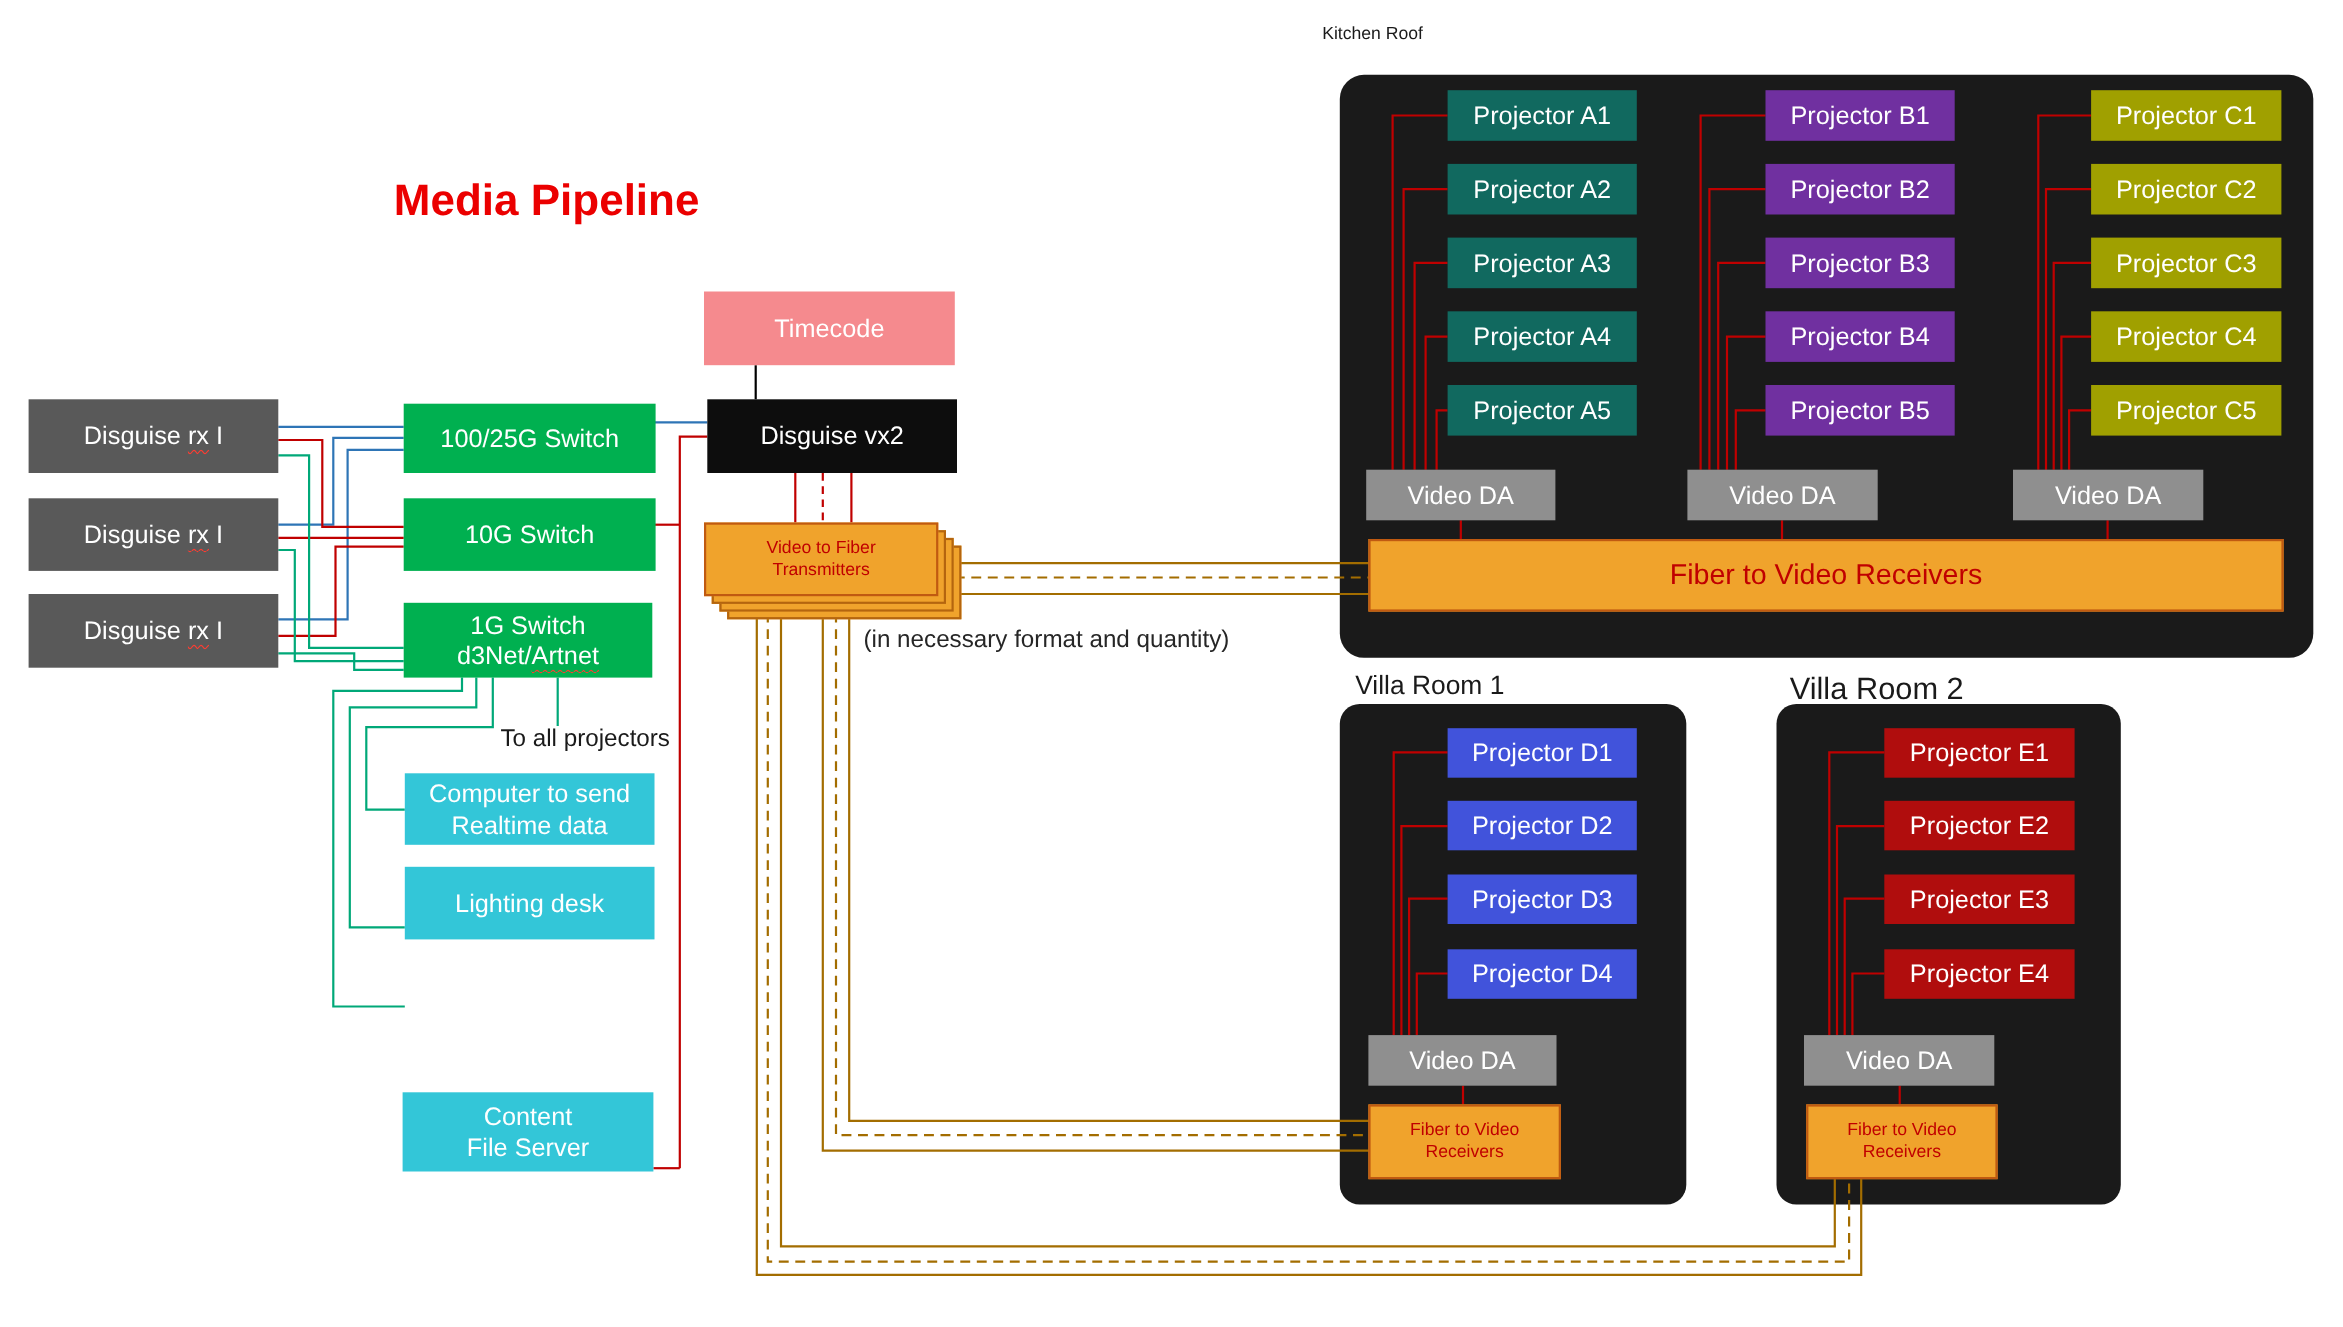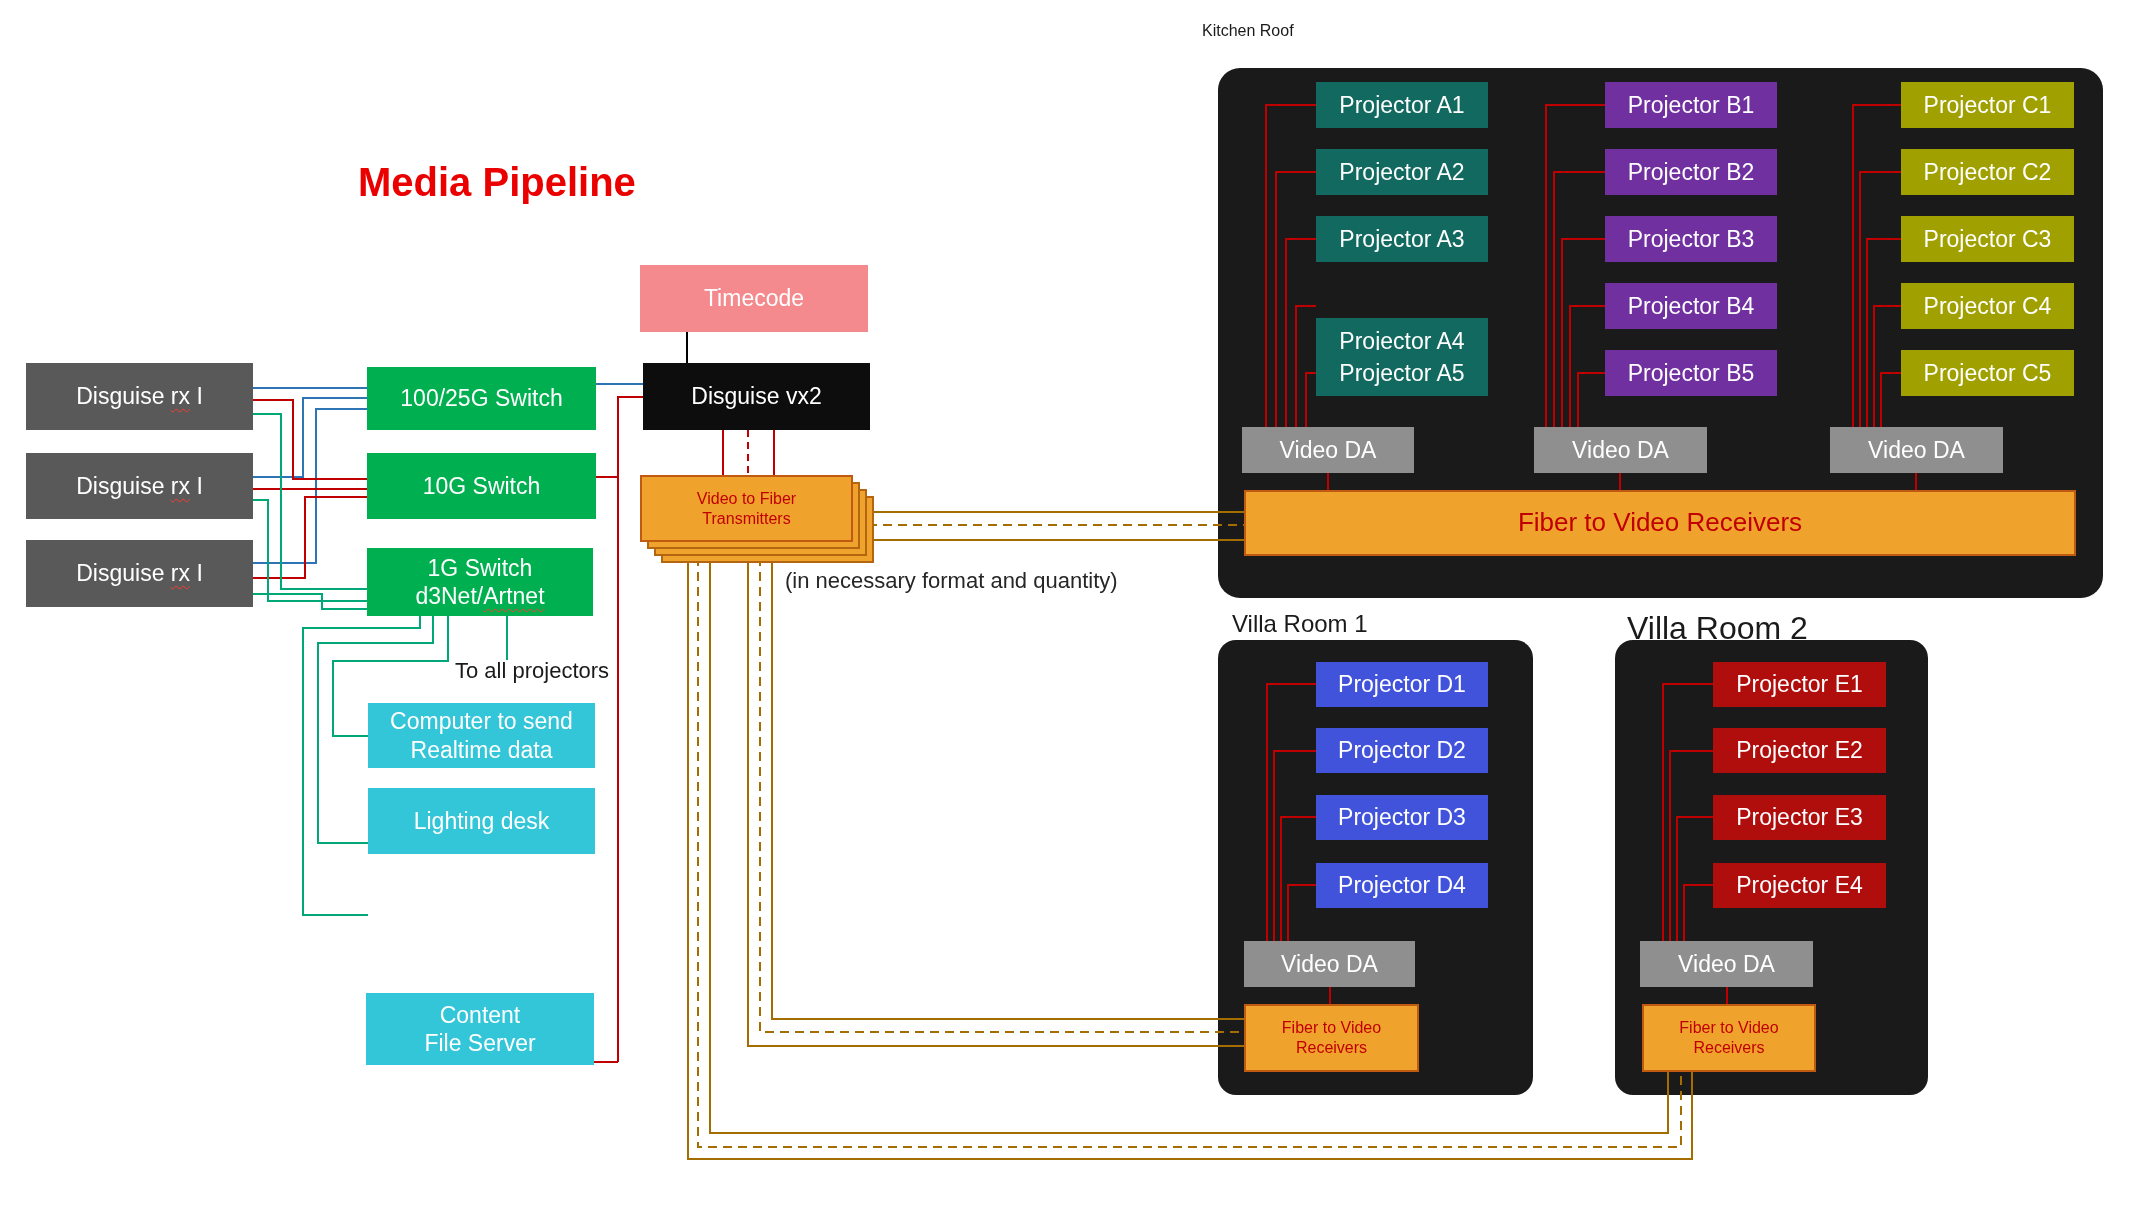--- a/index.html
+++ b/index.html
@@ -159,21 +159,21 @@
   <div class="box cyan" style="left:366px;top:993px;width:228px;height:72px">
     <span><span>Content</span><br>
     <span>File Server</span></span>
   </div>
 
   <div class="txt" style="left:1202px;top:22px;font-size:16px">Kitchen Roof</div>
 
   <div class="box" style="left: 1316px; top: 82px; width: 172px; height: 46px; background: rgb(17, 105, 95);">Projector A1</div>
   <div class="box" style="left: 1316px; top: 149px; width: 172px; height: 46px; background: rgb(17, 105, 95);">Projector A2</div>
   <div class="box" style="left: 1316px; top: 216px; width: 172px; height: 46px; background: rgb(17, 105, 95);">Projector A3</div>
-  <div class="box" style="left: 1316px; top: 283px; width: 172px; height: 46px; background: rgb(17, 105, 95); margin-top: 35px;">Projector A4</div>
+  <div class="box" style="left: 1316px; top: 283px; width: 172px; height: 46px; background: rgb(17, 105, 95);">Projector A4</div>
   <div class="box" style="left: 1316px; top: 350px; width: 172px; height: 46px; background: rgb(17, 105, 95);">Projector A5</div>
 
   <div class="box" style="left: 1605px; top: 82px; width: 172px; height: 46px; background: rgb(112, 48, 160);">Projector B1</div>
   <div class="box" style="left: 1605px; top: 149px; width: 172px; height: 46px; background: rgb(112, 48, 160);">Projector B2</div>
   <div class="box" style="left: 1605px; top: 216px; width: 172px; height: 46px; background: rgb(112, 48, 160);">Projector B3</div>
   <div class="box" style="left: 1605px; top: 283px; width: 172px; height: 46px; background: rgb(112, 48, 160);">Projector B4</div>
   <div class="box" style="left: 1605px; top: 350px; width: 172px; height: 46px; background: rgb(112, 48, 160);">Projector B5</div>
 
   <div class="box" style="left: 1901px; top: 82px; width: 173px; height: 46px; background: rgb(160, 160, 0);">Projector C1</div>
   <div class="box" style="left: 1901px; top: 149px; width: 173px; height: 46px; background: rgb(160, 160, 0);">Projector C2</div>
@@ -191,21 +191,21 @@
   <div class="box" style="left: 1316px; top: 662px; width: 172px; height: 45px; background: rgb(65, 83, 219);">Projector D1</div>
   <div class="box" style="left: 1316px; top: 728px; width: 172px; height: 45px; background: rgb(65, 83, 219);">Projector D2</div>
   <div class="box" style="left: 1316px; top: 795px; width: 172px; height: 45px; background: rgb(65, 83, 219);">Projector D3</div>
   <div class="box" style="left: 1316px; top: 863px; width: 172px; height: 45px; background: rgb(65, 83, 219);">Projector D4</div>
   <div class="box vda" style="left:1244px;top:941px;width:171px;height:46px">Video DA</div>
   <div class="box orange small2" style="left:1244px;top:1004px;width:171px;height:64px">
     <span><span>Fiber to Video</span><br>
     <span>Receivers</span></span>
   </div>
 
-  <div class="txt" style="left:1627px;top:610px;font-size:32px">Villa Room 2</div>
+  <div class="txt" style="left:1627px;top:610px;font-size:28px">Villa Room 2</div>
   <div class="box" style="left: 1713px; top: 662px; width: 173px; height: 45px; background: rgb(176, 13, 13);">Projector E1</div>
   <div class="box" style="left: 1713px; top: 728px; width: 173px; height: 45px; background: rgb(176, 13, 13);">Projector E2</div>
   <div class="box" style="left: 1713px; top: 795px; width: 173px; height: 45px; background: rgb(176, 13, 13);">Projector E3</div>
   <div class="box" style="left: 1713px; top: 863px; width: 173px; height: 45px; background: rgb(176, 13, 13);">Projector E4</div>
   <div class="box vda" style="left:1640px;top:941px;width:173px;height:46px">Video DA</div>
   <div class="box orange small2" style="left:1642px;top:1004px;width:170px;height:64px">
     <span><span>Fiber to Video</span><br>
     <span>Receivers</span></span>
   </div>
 

